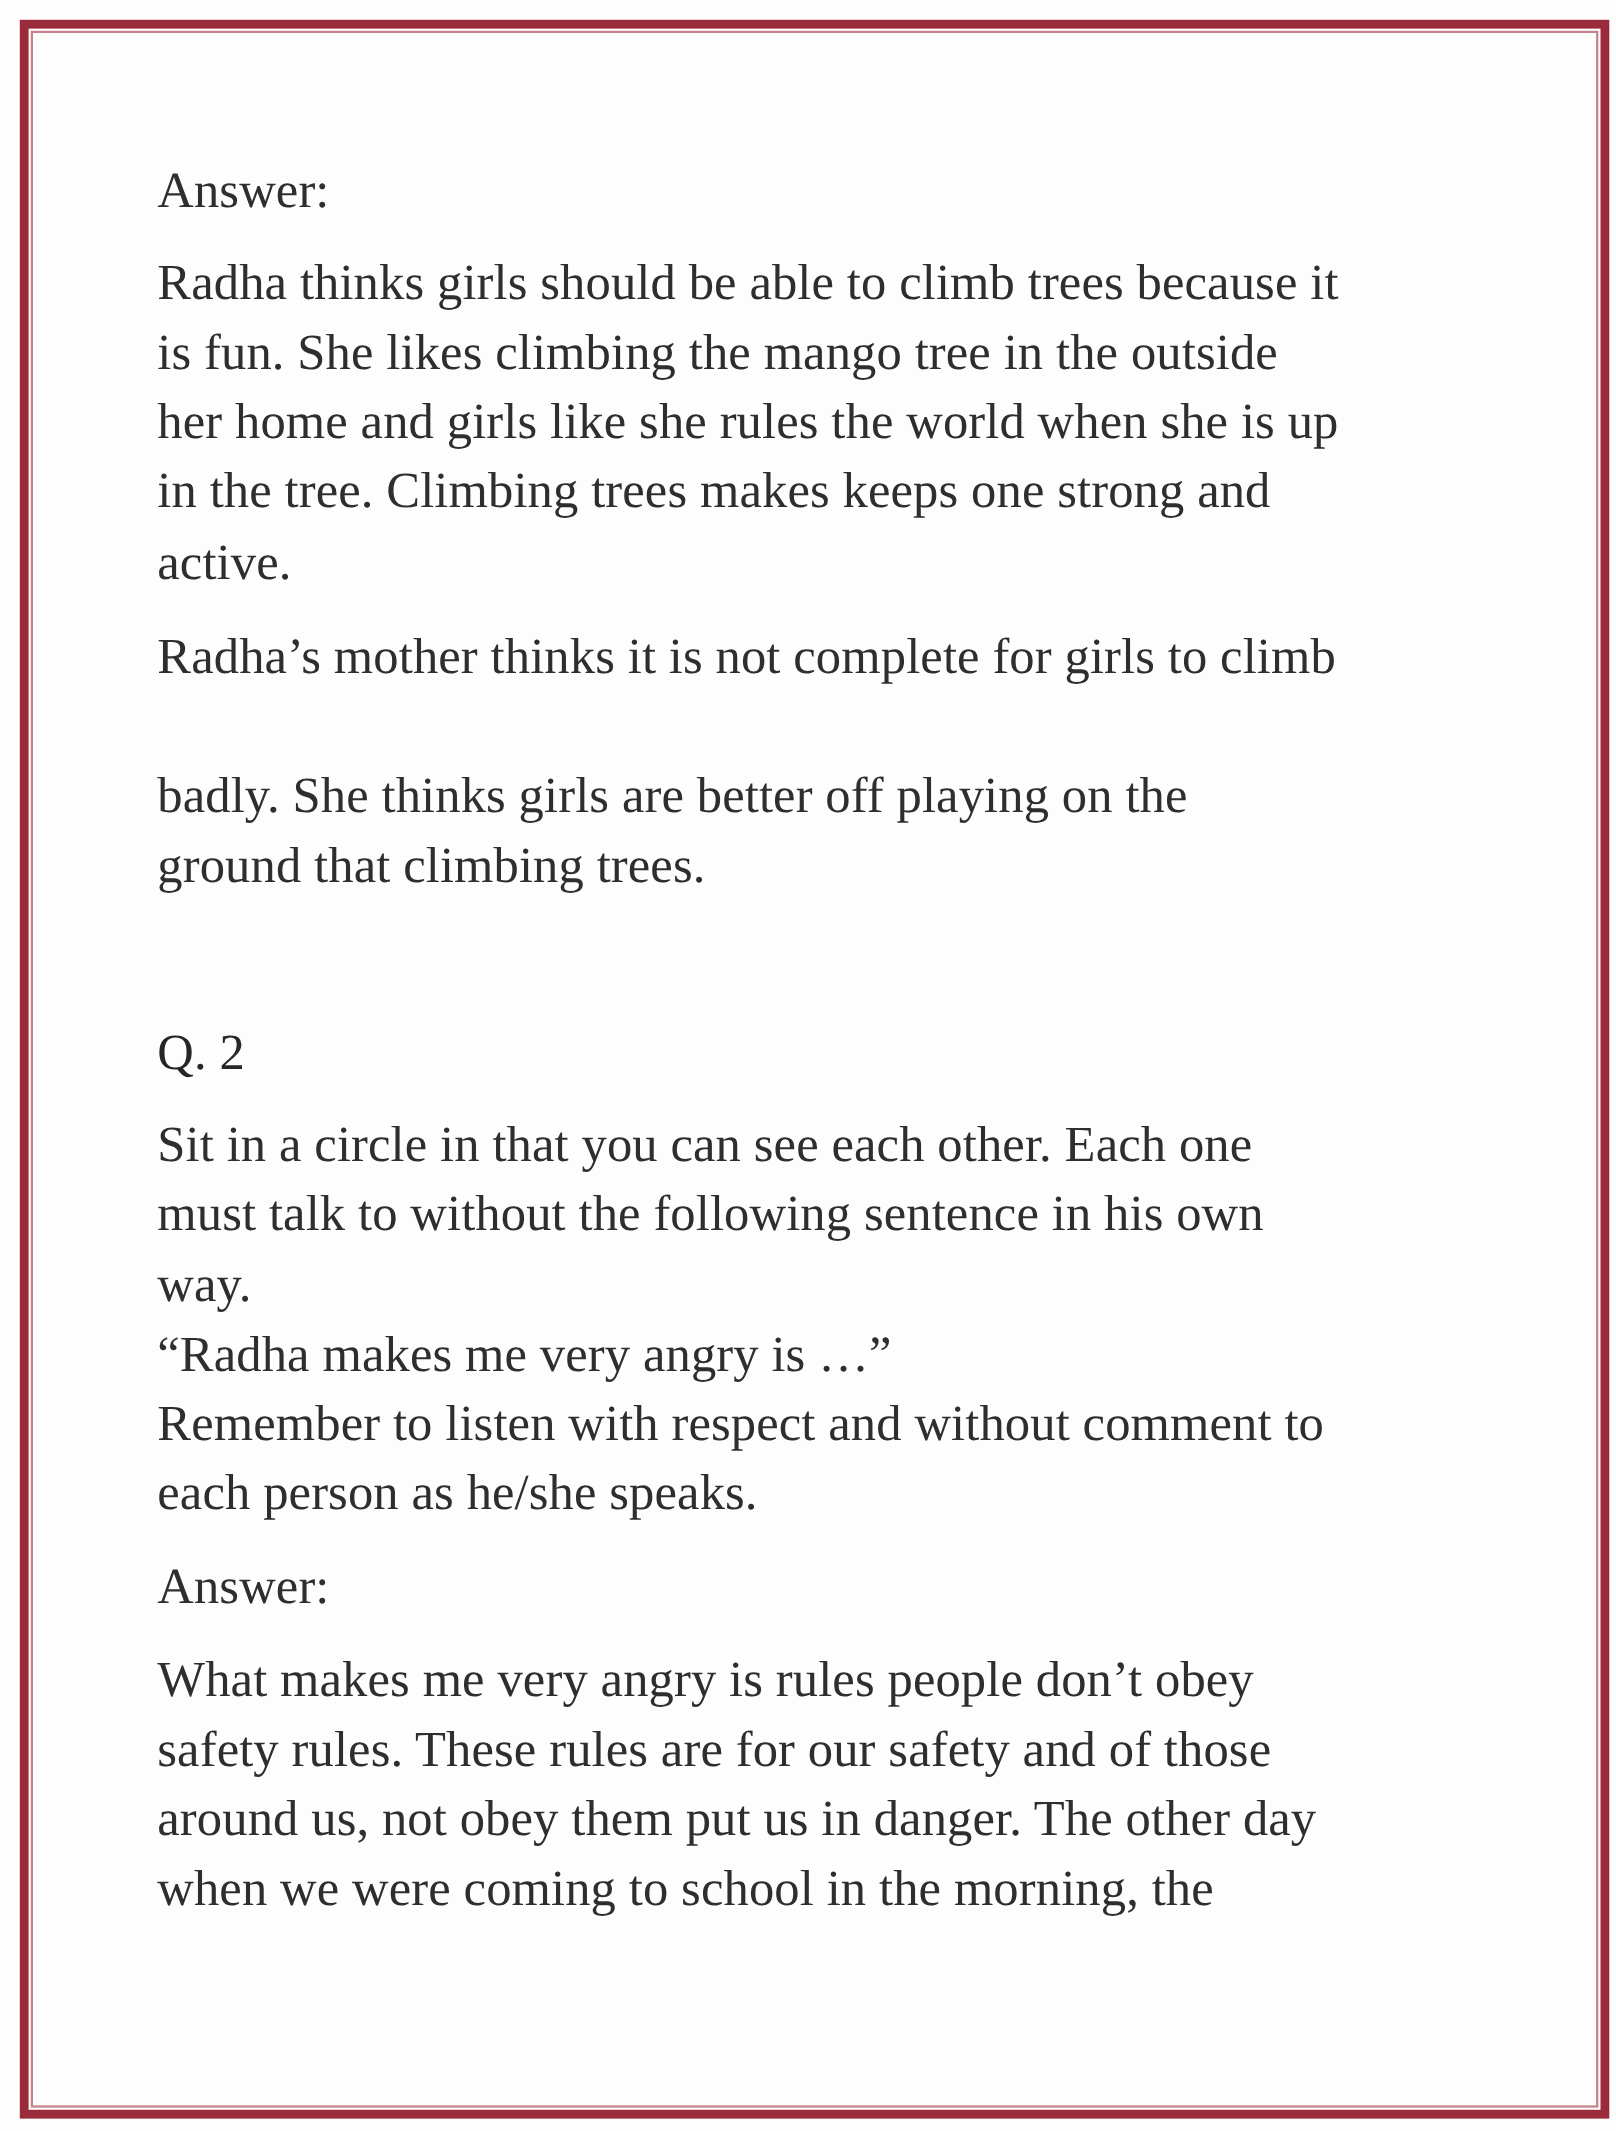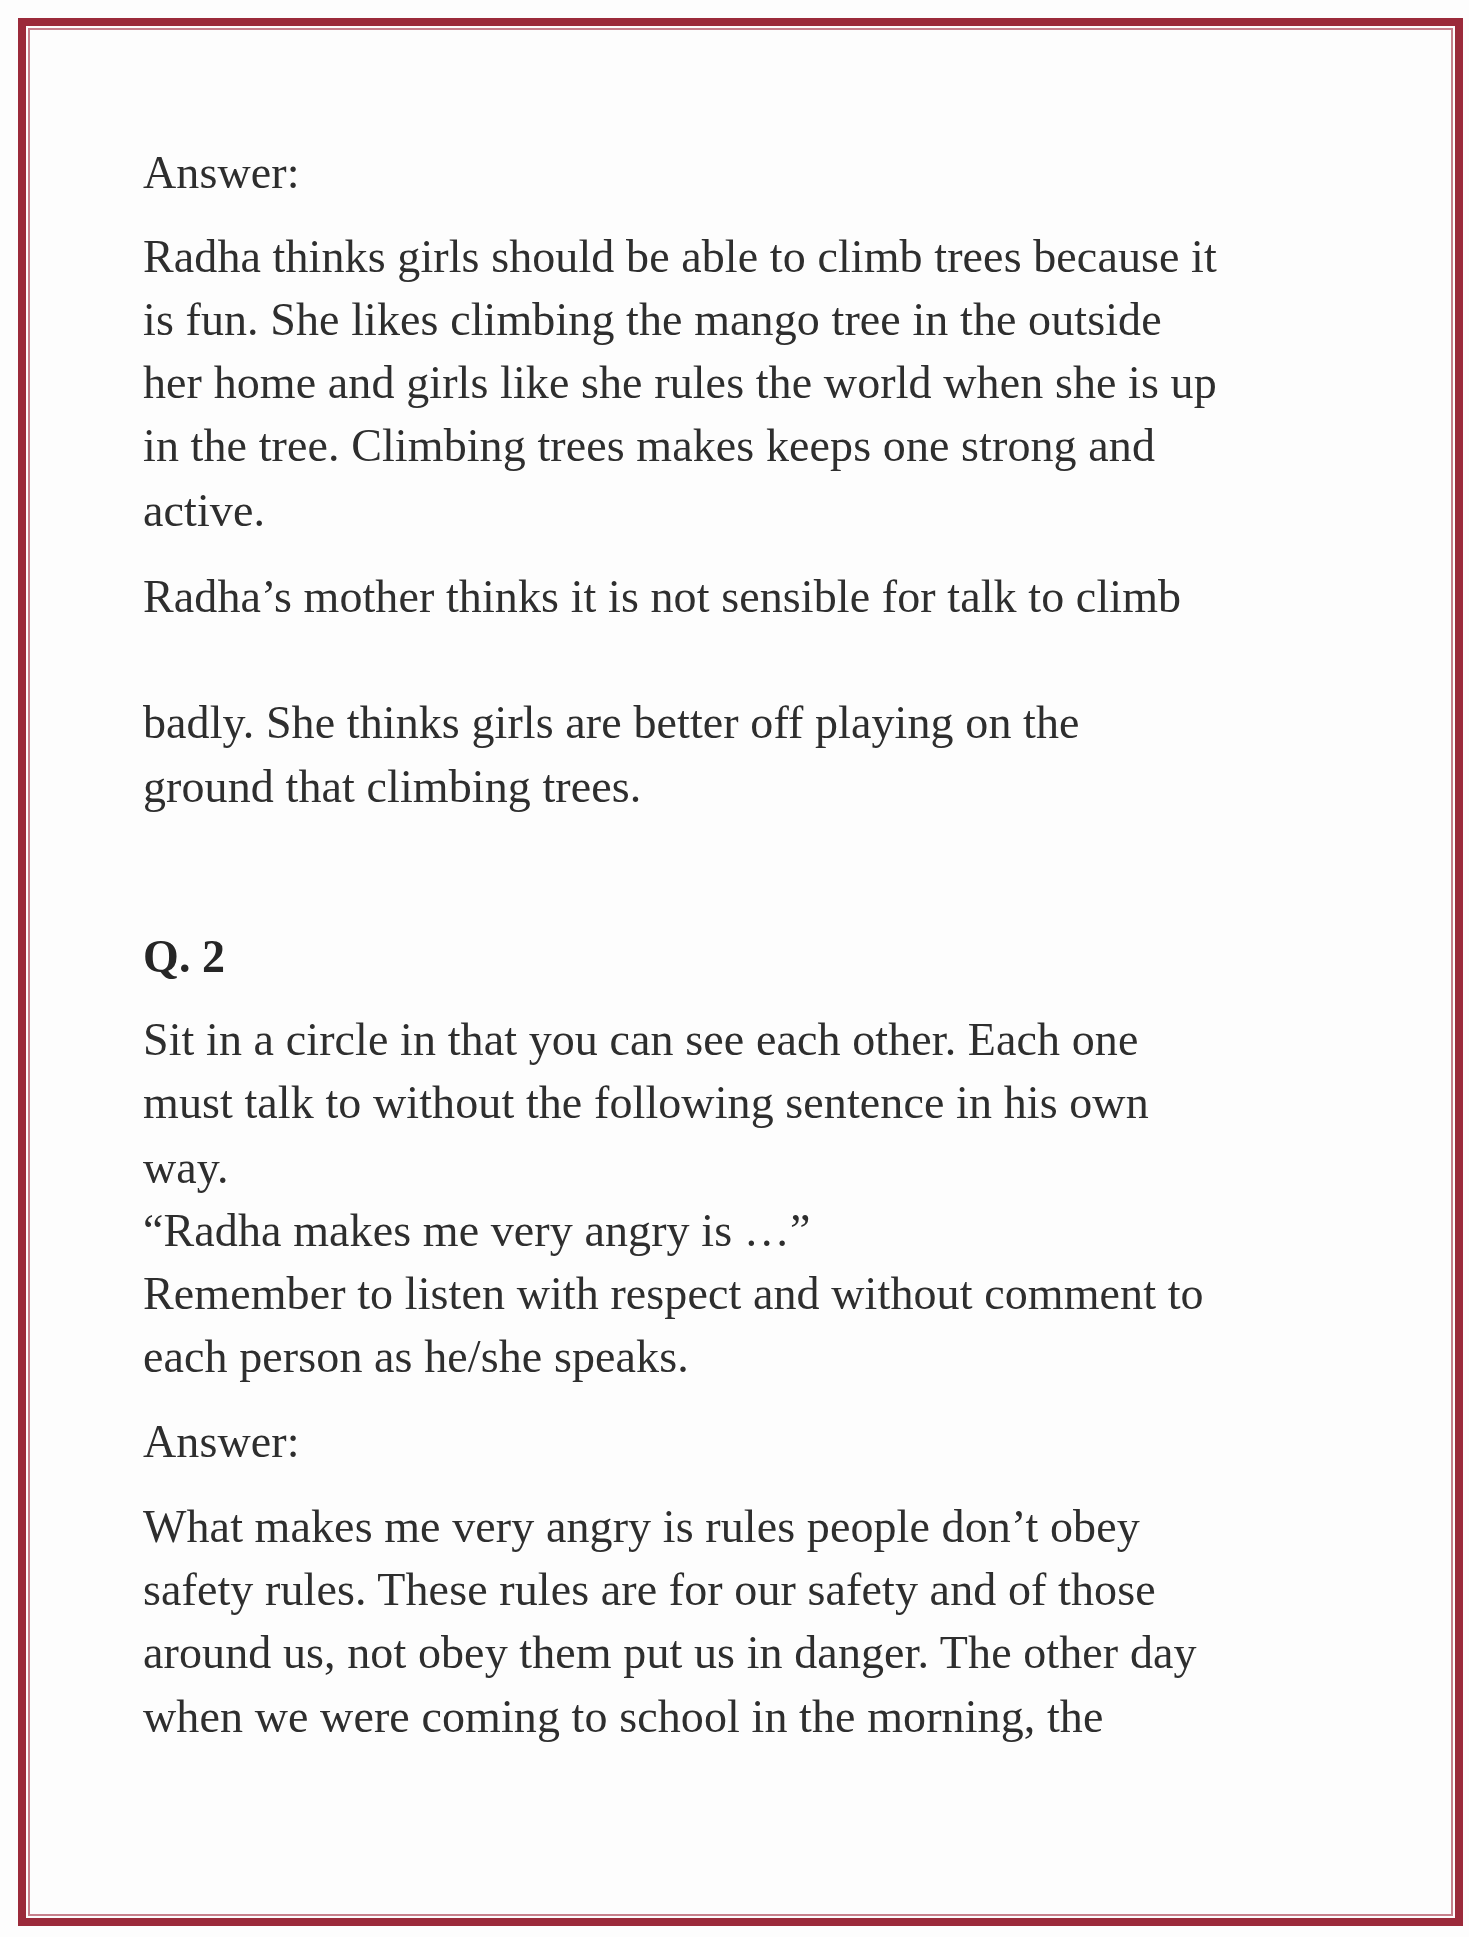--- a/index.html
+++ b/index.html
@@ -38,40 +38,40 @@
   .line {
     position: absolute;
     left: 143px;
     font-size: 46px;
     line-height: 46px;
     white-space: nowrap;
     letter-spacing: 0.1px;
     color: #2e2e2e;
   }
   .bold {
-    font-weight: bold;
+    font-weight: normal;
     color: #262626;
   }
 </style>
 </head>
 <body>
 
 <div class="page">
   <div class="frame-outer"></div>
   <div class="frame-inner"></div>
 
   <div class="line" style="top:150px">Answer:</div>
 
   <div class="line" style="top:234px">Radha thinks girls should be able to climb trees because it</div>
   <div class="line" style="top:297px">is fun. She likes climbing the mango tree in the outside</div>
   <div class="line" style="top:360px">her home and girls like she rules the world when she is up</div>
   <div class="line" style="top:423px">in the tree. Climbing trees makes keeps one strong and</div>
   <div class="line" style="top:488px">active.</div>
 
-  <div class="line" style="top:574px">Radha’s mother thinks it is not sensible for talk to climb</div>
+  <div class="line" style="top:574px">Radha’s mother thinks it is not complete for girls to climb</div>
   <div class="line" style="top:700px">badly. She thinks girls are better off playing on the</div>
   <div class="line" style="top:764px">ground that climbing trees.</div>
 
   <div class="line bold" style="top:934px">Q. 2</div>
 
   <div class="line" style="top:1017px">Sit in a circle in that you can see each other. Each one</div>
   <div class="line" style="top:1080px">must talk to without the following sentence in his own</div>
   <div class="line" style="top:1145px">way.</div>
   <div class="line" style="top:1208px">“Radha makes me very angry is …”</div>
   <div class="line" style="top:1271px">Remember to listen with respect and without comment to</div>

